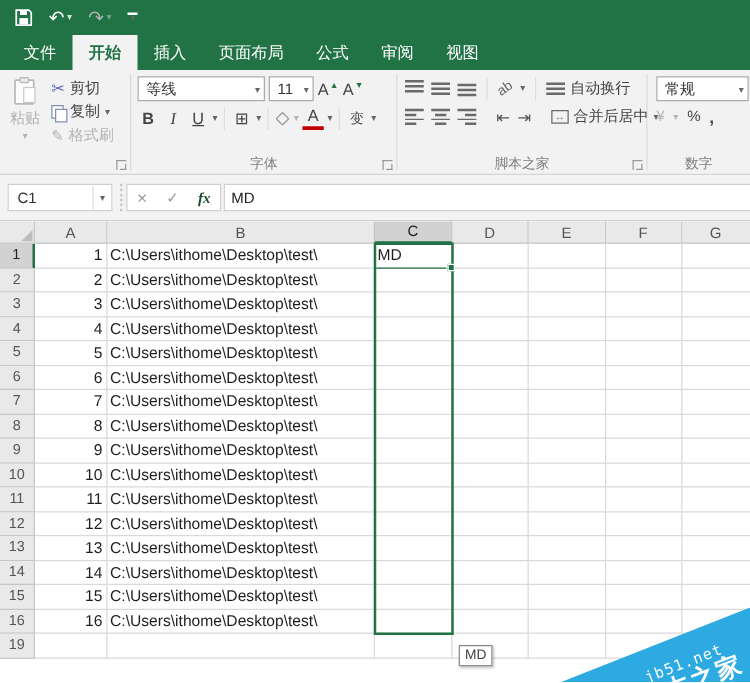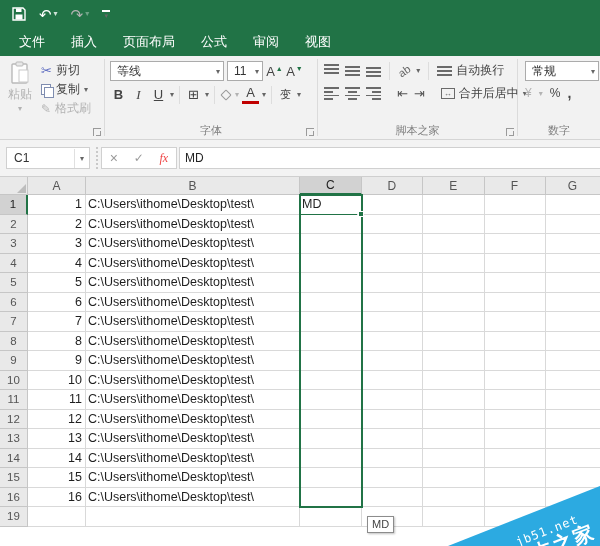--- a/index.html
+++ b/index.html
@@ -74,21 +74,21 @@
 
 
 .ng{padding:5px 0 0 7px}
 
 
 .fbar{position:absolute;top:140px;left:0;right:0;height:37px;background:#f3f3f3;border-bottom:1px solid #cfcfcf;display:flex;align-items:center}
 .namebox{margin-left:6px;width:84px;height:22px;background:#fff;border:1px solid #d0d0d0;display:flex;align-items:center;font-size:12px;color:#333;padding-left:7px}
 .namebox .caret{margin-left:auto;border-left:1px solid #e0e0e0;padding:5px 5px}
 .dotsep{width:5px;height:22px;border-left:2px dotted #c9c9c9;margin-left:6px}
 .fxbox{width:76px;height:22px;background:#fff;border:1px solid #d0d0d0;display:flex;align-items:center;justify-content:space-around;color:#9a9a9a;font-size:12px}
-.fxbox .fx{font-family:"Liberation Serif",serif;font-style:italic;color:#ef4444;font-weight:400}
+.fxbox .fx{font-family:"Liberation Serif",serif;font-style:italic;color:#14532d;font-weight:700}
 .ic-x::before{content:'×';font-size:14px}
 .ic-check::before{content:'✓';font-size:12px}
 .fval{flex:1;height:22px;background:#fff;border:1px solid #d0d0d0;border-right:none;margin-left:2px;display:flex;align-items:center;font-size:12px;color:#222;padding-left:5px}
 
 
 .sheet{position:absolute;top:177px;left:0;width:600px;height:369px;background:#fff;overflow:hidden}
 .hrow{display:flex;height:18px}
 .corner{width:28px;flex:none;background:#e9e9e9;border-right:1px solid #c6c6c6;border-bottom:1px solid #c6c6c6;position:relative}
 .corner::after{content:'';position:absolute;right:1px;bottom:1px;border-left:9px solid transparent;border-bottom:9px solid #bdbdbd}
 .ch{flex:none;background:#e9e9e9;border-right:1px solid #c6c6c6;border-bottom:1px solid #c6c6c6;font-size:12px;color:#555;display:flex;align-items:center;justify-content:center}
@@ -128,20 +128,21 @@
       <span class="qbtn dim">↷<span class="caret">▾</span></span>
       <span class="qcust">
           <span class="bar"></span>
           <span class="caret">▾</span>
         </span>
     </div>
   </div>
 
   <div class="tabrow">
     <span class="tab">文件</span>
+    <span class="tab active">开始</span>
     <span class="tab">插入</span>
     <span class="tab">页面布局</span>
     <span class="tab">公式</span>
     <span class="tab">审阅</span>
     <span class="tab">视图</span>
   </div>
 
   <div class="ribbon">
 
     <div class="rgroup" style="width:104px">
@@ -171,21 +172,21 @@
           </div>
         </div>
       </div>
       <span class="launcher"></span>
     </div>
 
     <div class="rsep"></div>
 
     <div class="rgroup fg" style="width:212px">
       <div class="frow">
-        <span class="combo" style="width:114px">
+        <span class="combo" style="width:102px">
           <span>等线</span>
           <span class="caret">▾</span>
         </span>
         <span class="combo" style="width:36px">
           <span>11</span>
           <span class="caret">▾</span>
         </span>
         <span class="fbtn grow-a">A<sup>▲</sup></span>
         <span class="fbtn grow-a">A<sup>▼</sup></span>
       </div>

